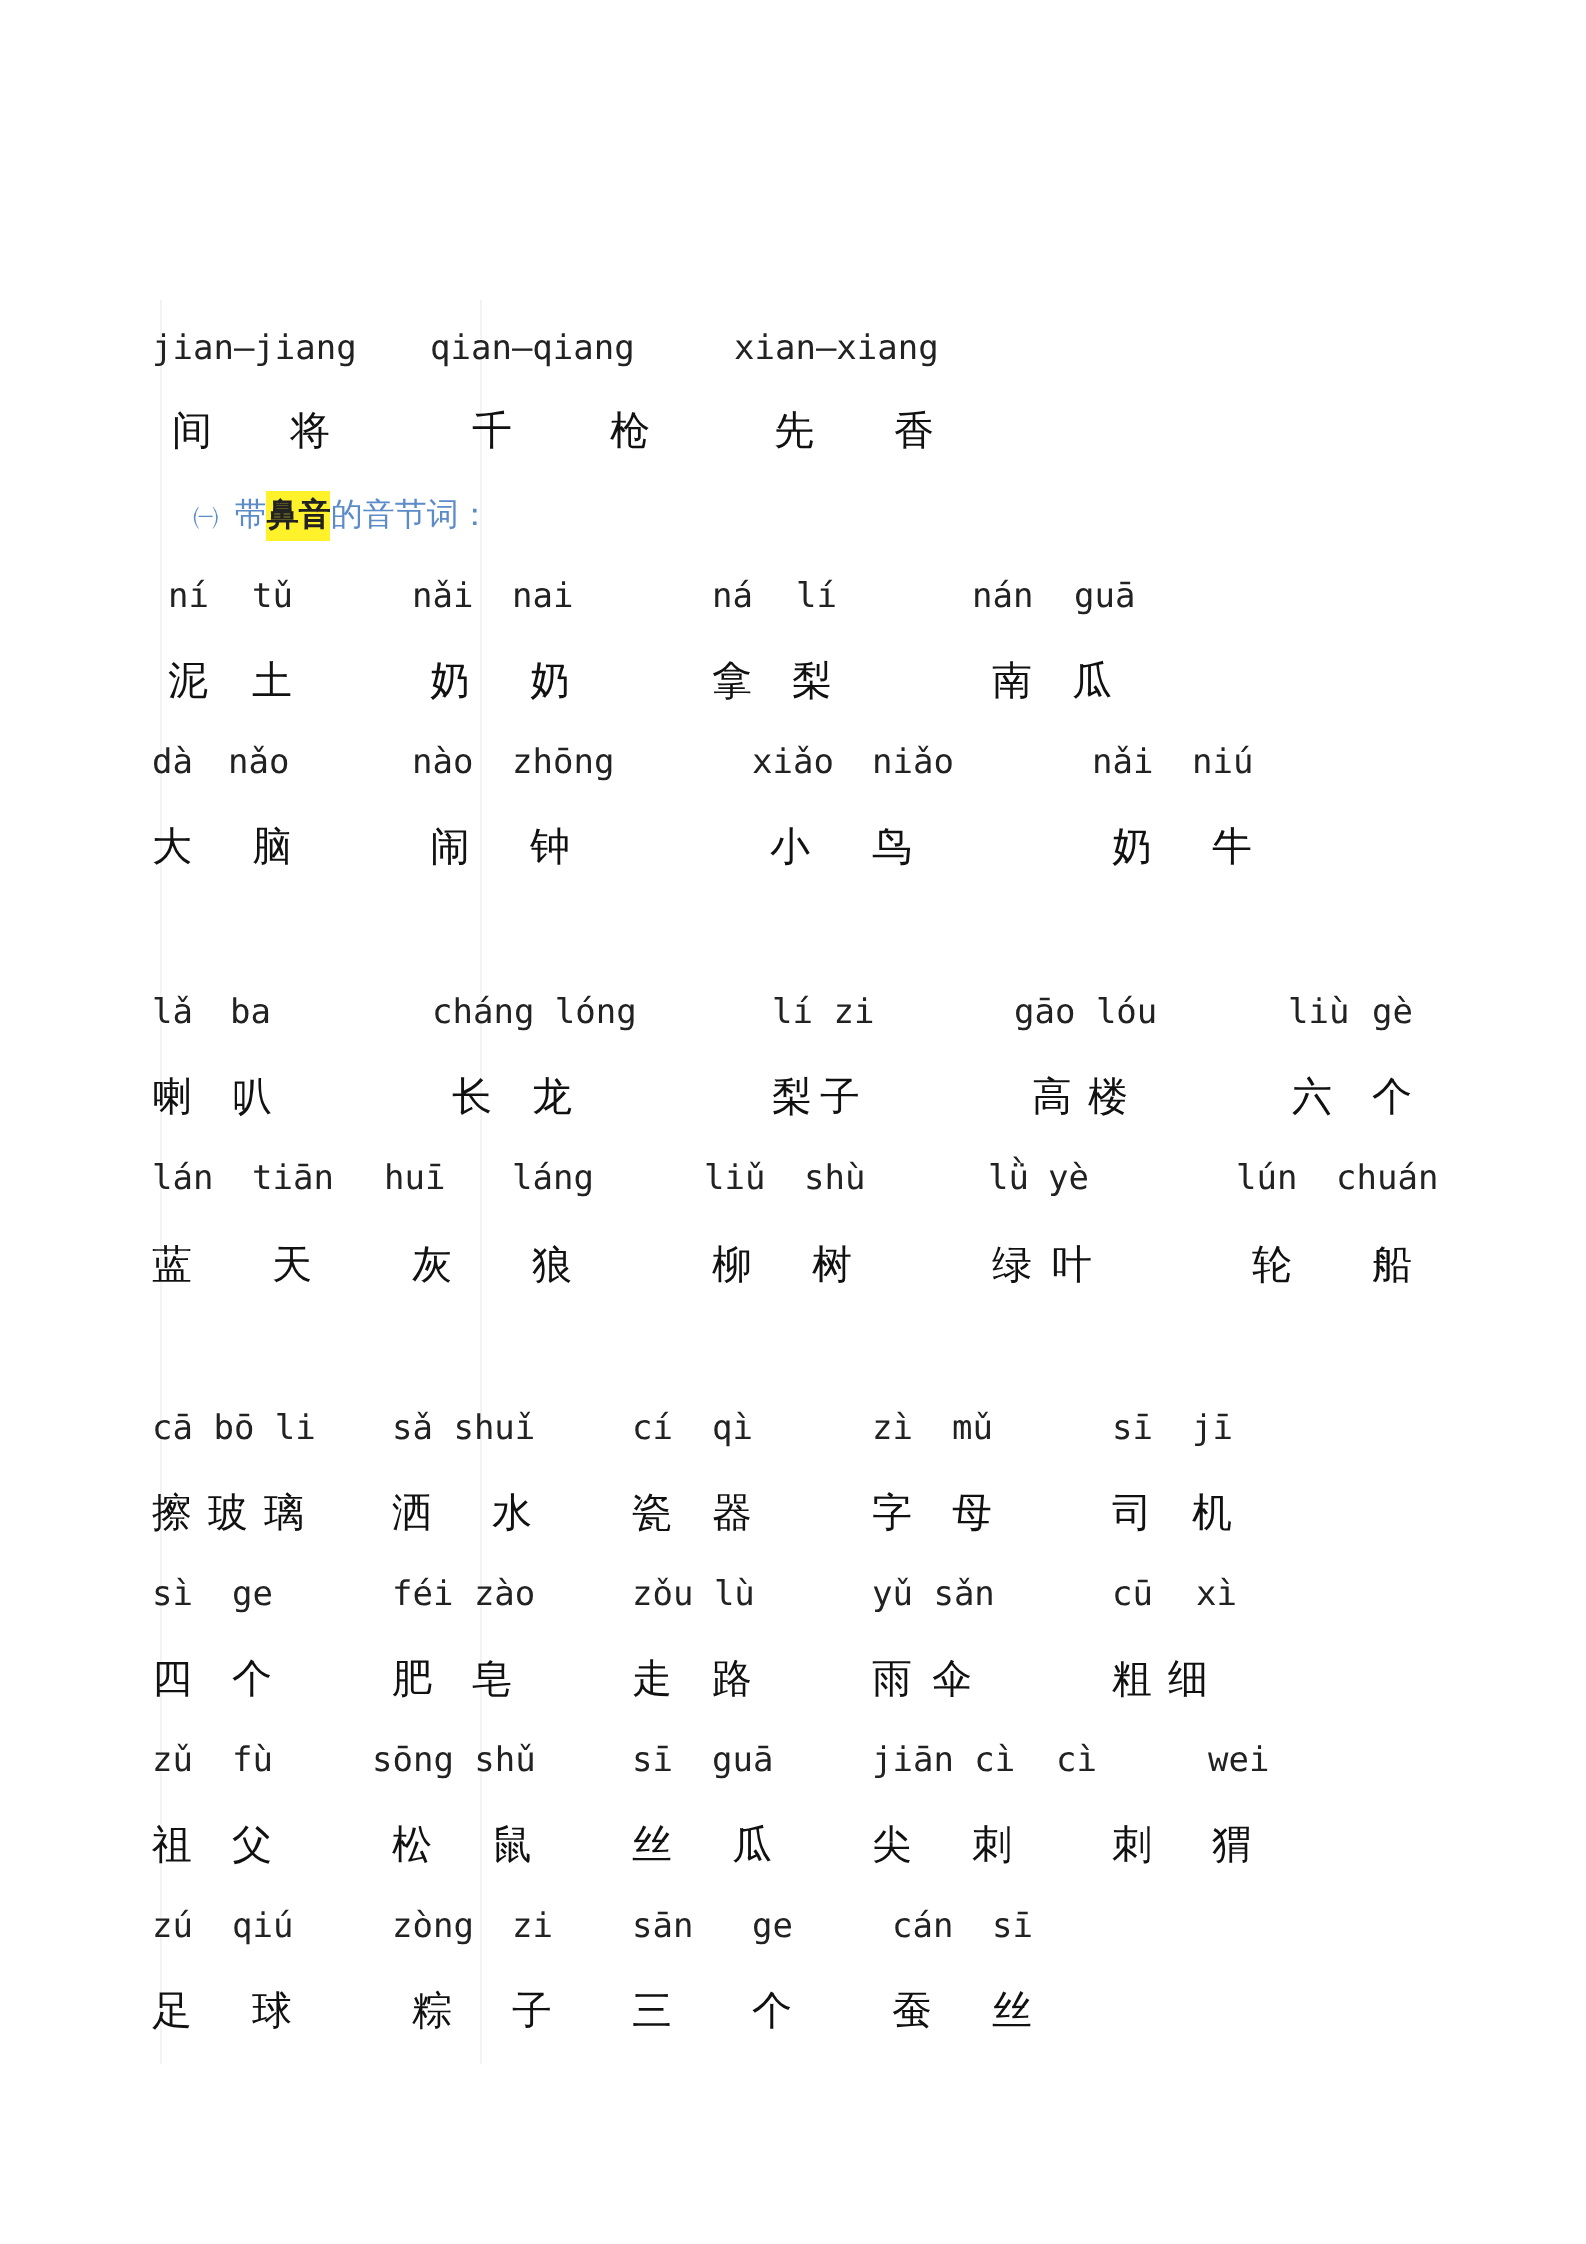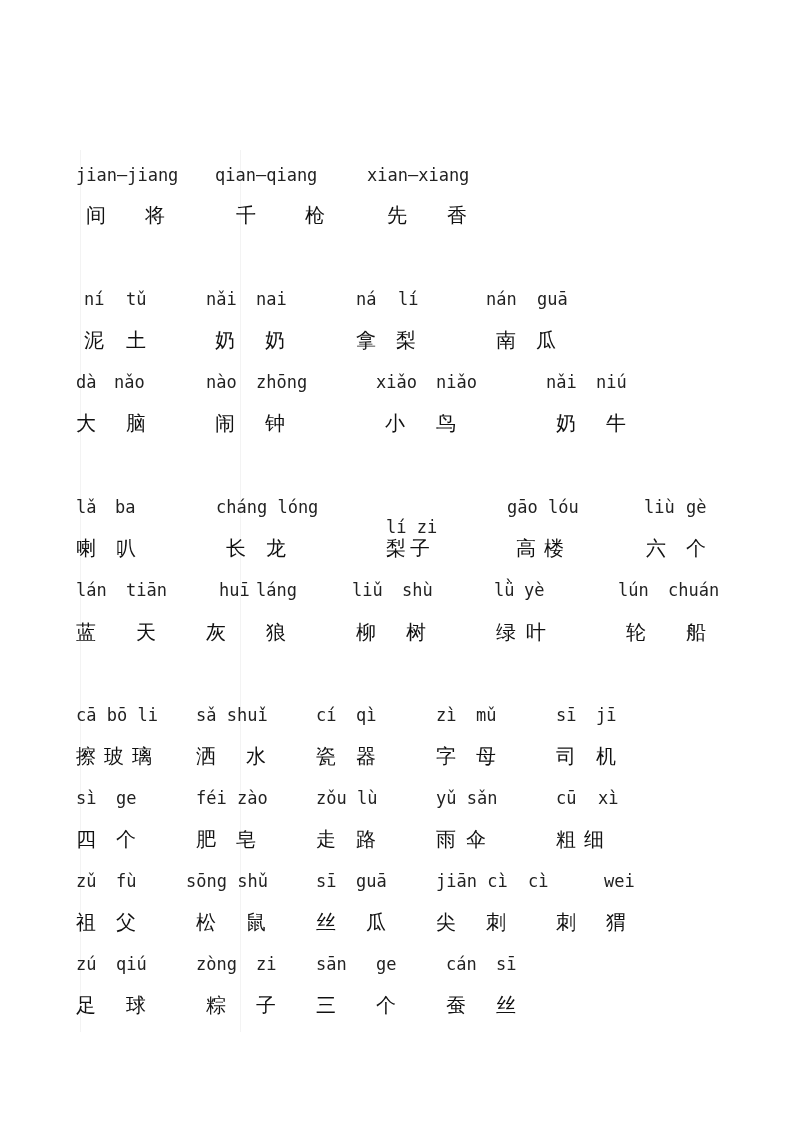--- a/index.html
+++ b/index.html
@@ -29,20 +29,23 @@
   <span class="t py" style="left:76px;top:175px">jian—jiang</span>
   <span class="t py" style="left:215px;top:175px">qian—qiang</span>
   <span class="t py" style="left:367px;top:175px">xian—xiang</span>
   <span class="t hz" style="left:86px;top:215px">间</span>
   <span class="t hz" style="left:145px;top:215px">将</span>
   <span class="t hz" style="left:236px;top:215px">千</span>
   <span class="t hz" style="left:305px;top:215px">枪</span>
   <span class="t hz" style="left:387px;top:215px">先</span>
   <span class="t hz" style="left:447px;top:215px">香</span>
 
+  <div class="heading" style="top:258px">
+    <span class="num">㈠</span><span>带</span><span class="hl">鼻音</span><span>的音节词：</span>
+  </div>
 
   <span class="t py" style="left:84px;top:299px">ní</span>
   <span class="t py" style="left:126px;top:299px">tǔ</span>
   <span class="t py" style="left:206px;top:299px">nǎi</span>
   <span class="t py" style="left:256px;top:299px">nai</span>
   <span class="t py" style="left:356px;top:299px">ná</span>
   <span class="t py" style="left:398px;top:299px">lí</span>
   <span class="t py" style="left:486px;top:299px">nán</span>
   <span class="t py" style="left:537px;top:299px">guā</span>
   <span class="t hz" style="left:84px;top:340px">泥</span>
@@ -68,38 +71,38 @@
   <span class="t hz" style="left:265px;top:423px">钟</span>
   <span class="t hz" style="left:385px;top:423px">小</span>
   <span class="t hz" style="left:436px;top:423px">鸟</span>
   <span class="t hz" style="left:556px;top:423px">奶</span>
   <span class="t hz" style="left:606px;top:423px">牛</span>
 
 
   <span class="t py" style="left:76px;top:507px">lǎ</span>
   <span class="t py" style="left:115px;top:507px">ba</span>
   <span class="t py" style="left:216px;top:507px">cháng lóng</span>
-  <span class="t py" style="left:386px;top:527px">lí zi</span>
+  <span class="t py" style="left:386px;top:507px">lí zi</span>
   <span class="t py" style="left:507px;top:507px">gāo lóu</span>
   <span class="t py" style="left:644px;top:507px">liù</span>
   <span class="t py" style="left:686px;top:507px">gè</span>
   <span class="t hz" style="left:76px;top:548px">喇</span>
   <span class="t hz" style="left:116px;top:548px">叭</span>
   <span class="t hz" style="left:226px;top:548px">长</span>
   <span class="t hz" style="left:266px;top:548px">龙</span>
   <span class="t hz" style="left:386px;top:548px">梨</span>
   <span class="t hz" style="left:410px;top:548px">子</span>
   <span class="t hz" style="left:516px;top:548px">高</span>
   <span class="t hz" style="left:544px;top:548px">楼</span>
   <span class="t hz" style="left:646px;top:548px">六</span>
   <span class="t hz" style="left:686px;top:548px">个</span>
 
   <span class="t py" style="left:76px;top:590px">lán</span>
   <span class="t py" style="left:126px;top:590px">tiān</span>
-  <span class="t py" style="left:219px;top:590px">huī</span>
+  <span class="t py" style="left:192px;top:590px">huī</span>
   <span class="t py" style="left:256px;top:590px">láng</span>
   <span class="t py" style="left:352px;top:590px">liǔ</span>
   <span class="t py" style="left:402px;top:590px">shù</span>
   <span class="t py" style="left:494px;top:590px">lǜ</span>
   <span class="t py" style="left:524px;top:590px">yè</span>
   <span class="t py" style="left:618px;top:590px">lún</span>
   <span class="t py" style="left:668px;top:590px">chuán</span>
   <span class="t hz" style="left:76px;top:632px">蓝</span>
   <span class="t hz" style="left:136px;top:632px">天</span>
   <span class="t hz" style="left:206px;top:632px">灰</span>

